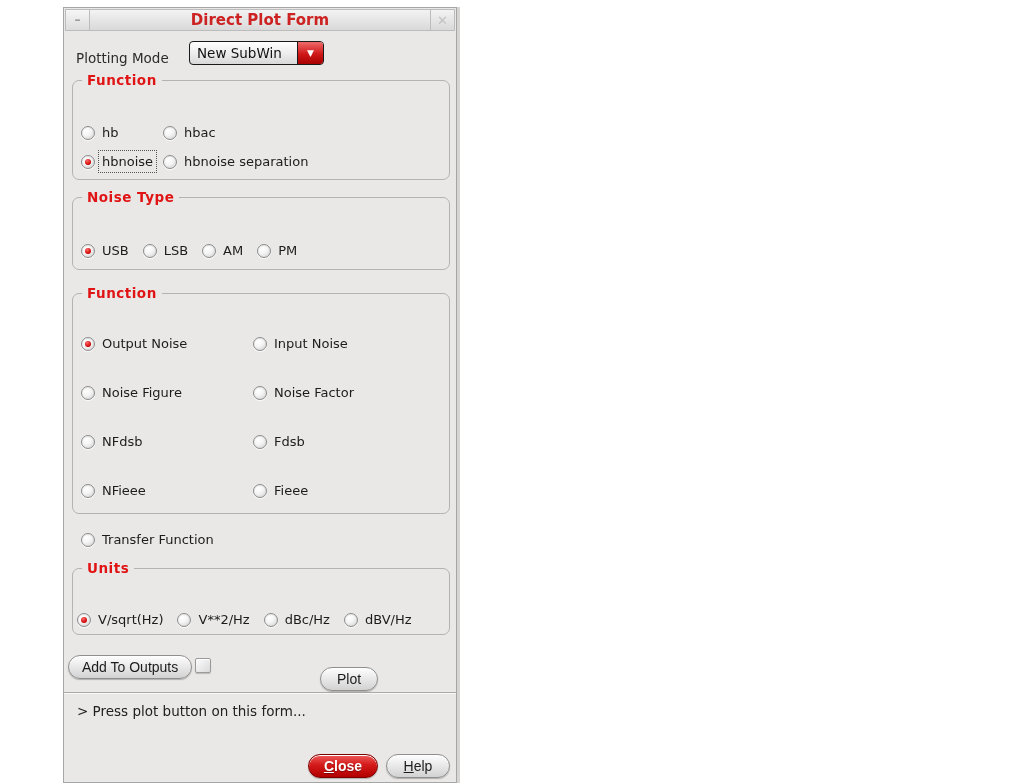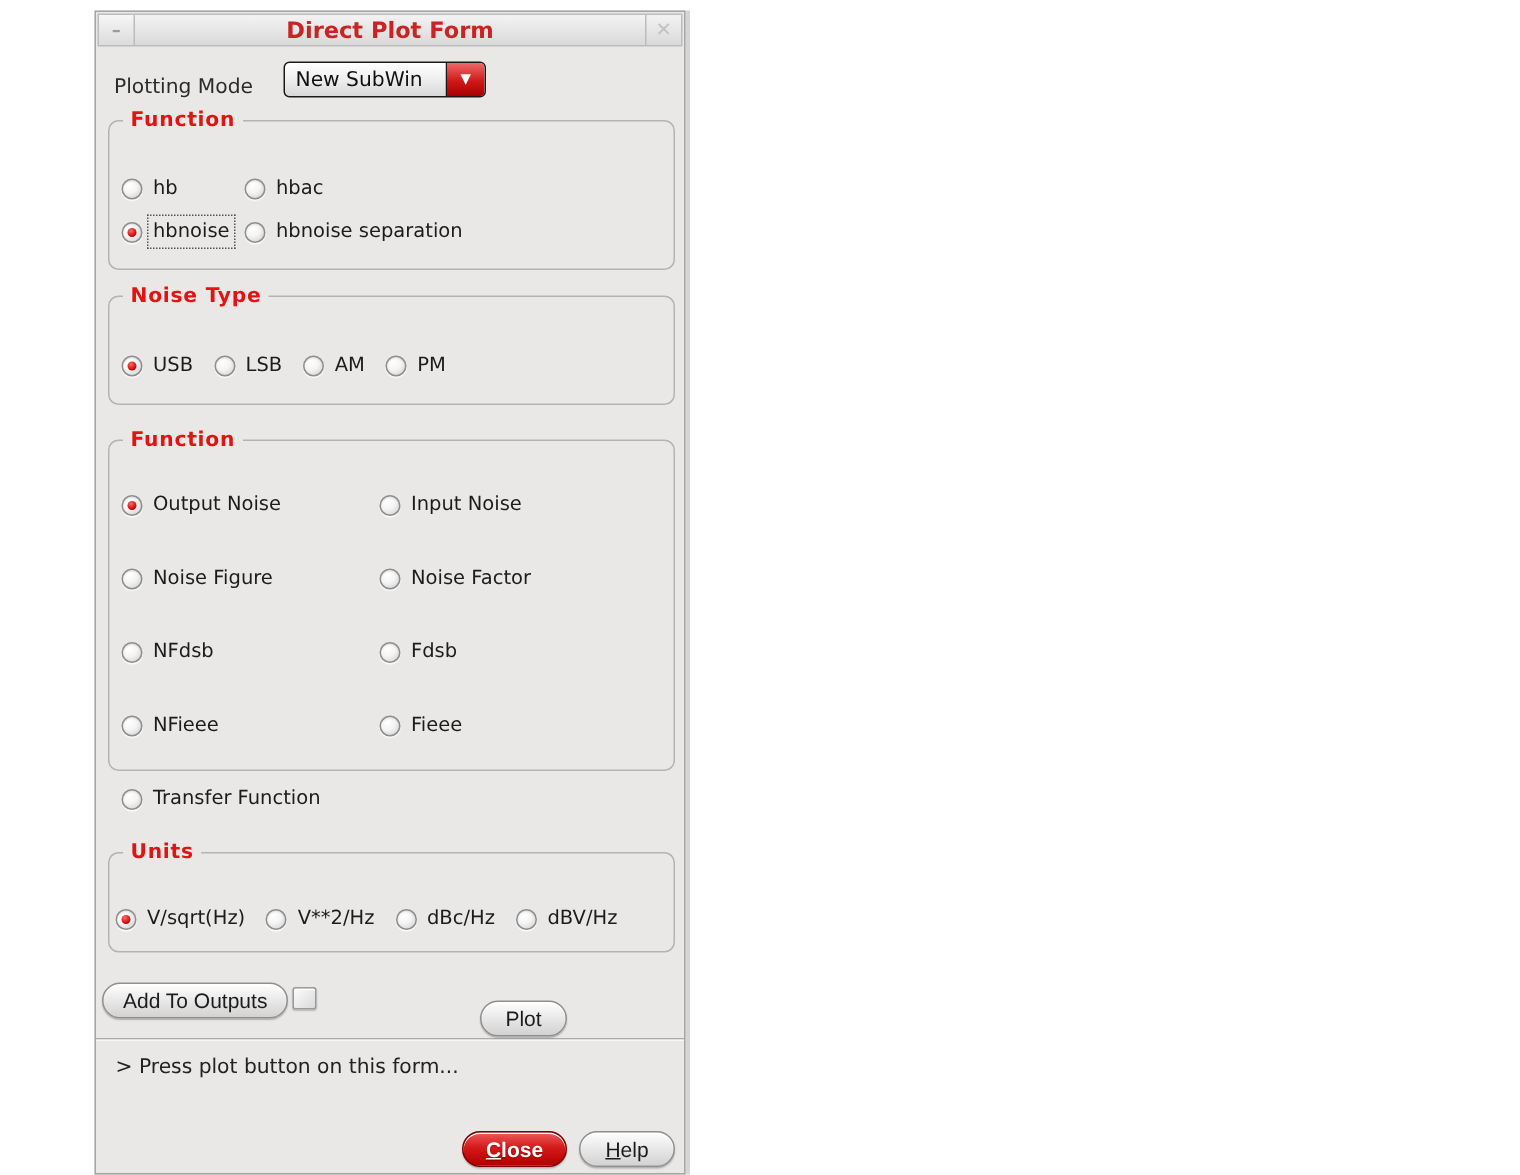--- a/index.html
+++ b/index.html
@@ -71,21 +71,21 @@
   .g-units     { margin-top: 54px; height: 67px;  padding: 29px 8px 0 4px; }
   .g-scalar    { margin-top: 31px; height: 56px;  padding: 22px 8px 0 8px; position: relative; }
 
   
   .grid2a { display: grid; grid-template-columns: 82px 1fr; }
   .grid2f { display: grid; grid-template-columns: 152px 1fr; gap: 20px; }
   .grid2a .opt, .grid2f .opt { height: 29px; }
   .inline-opts { display: flex; }
   .inline-opts .opt { height: 29px; margin-right: 14px; }
 
-  .opt { display: flex; align-items: center; cursor: pointer; }
+  .opt { display: flex; align-items: flex-end; cursor: pointer; }
   .radio {
     position: relative; width: 14px; height: 14px; border-radius: 50%;
     border: 1px solid #8d8d8d; flex: 0 0 14px;
     background: radial-gradient(circle at 35% 28%, #ffffff 0%, #f4f4f4 45%, #cccccc 100%);
     box-shadow: 0 1px 1px rgba(255,255,255,0.9), inset 0 1px 1px rgba(0,0,0,0.08);
   }
   .radio.selected::after {
     content: ""; position: absolute; left: 3px; top: 3px; width: 6px; height: 6px;
     border-radius: 50%;
     background: radial-gradient(circle at 38% 30%, #ff6a6a, #cc0000 70%);

